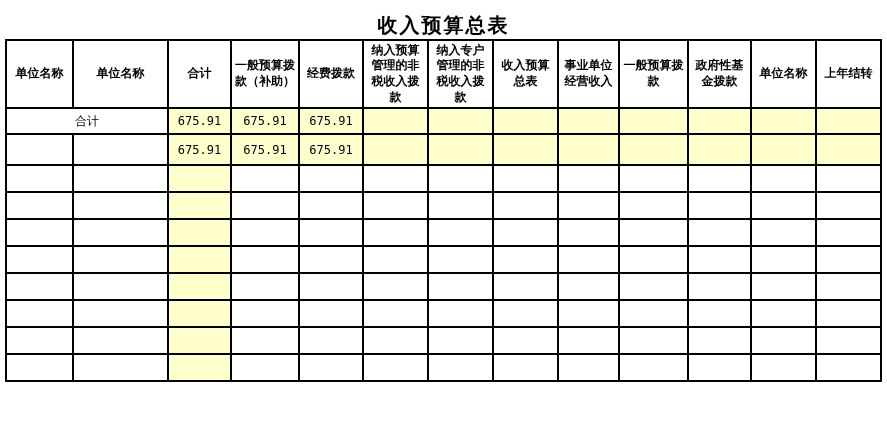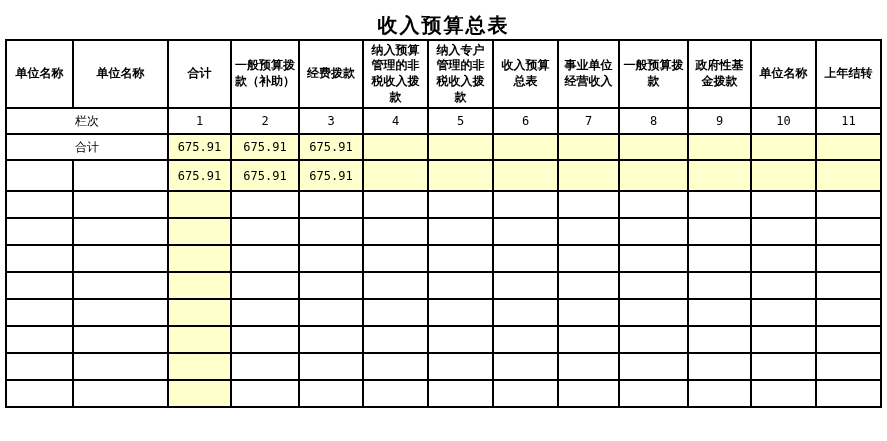--- a/index.html
+++ b/index.html
@@ -86,34 +86,20 @@
           <th class="hdr">纳入专户管理的非税收入拨款</th>
           <th class="hdr">收入预算总表</th>
           <th class="hdr">事业单位经营收入</th>
           <th class="hdr">一般预算拨款</th>
           <th class="hdr">政府性基金拨款</th>
           <th class="hdr">单位名称</th>
           <th class="hdr">上年结转</th>
         </tr>
     </thead>
     <tbody id="table-body">
-        <tr class="row-index">
-          <td class="lbl" colspan="2">栏次</td>
-          <td class="num">1</td>
-          <td class="num">2</td>
-          <td class="num">3</td>
-          <td class="num">4</td>
-          <td class="num">5</td>
-          <td class="num">6</td>
-          <td class="num">7</td>
-          <td class="num">8</td>
-          <td class="num">9</td>
-          <td class="num">10</td>
-          <td class="num">11</td>
-        </tr>
         <tr class="row-total">
           <td class="lbl" colspan="2">合计</td>
           <td class="num hl">675.91</td>
           <td class="num hl">675.91</td>
           <td class="num hl">675.91</td>
           <td class="num hl"></td>
           <td class="num hl"></td>
           <td class="num hl"></td>
           <td class="num hl"></td>
           <td class="num hl"></td>

